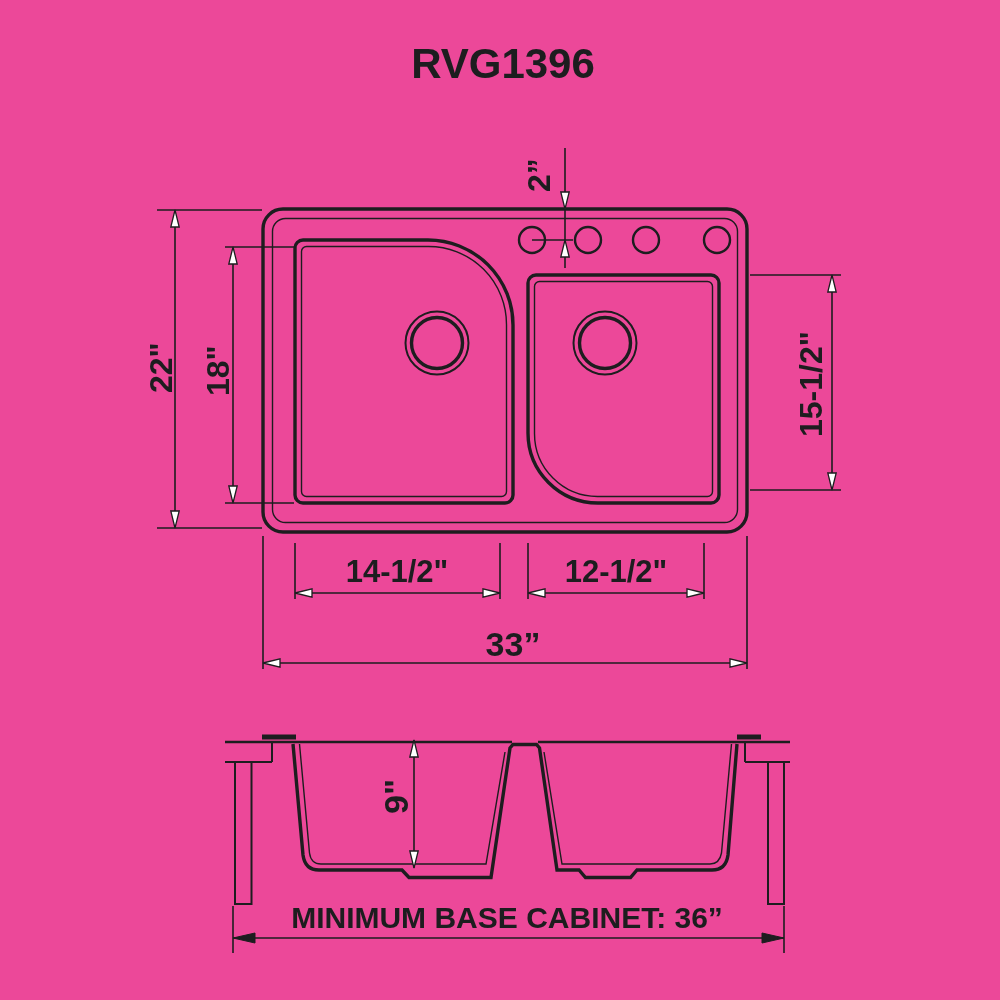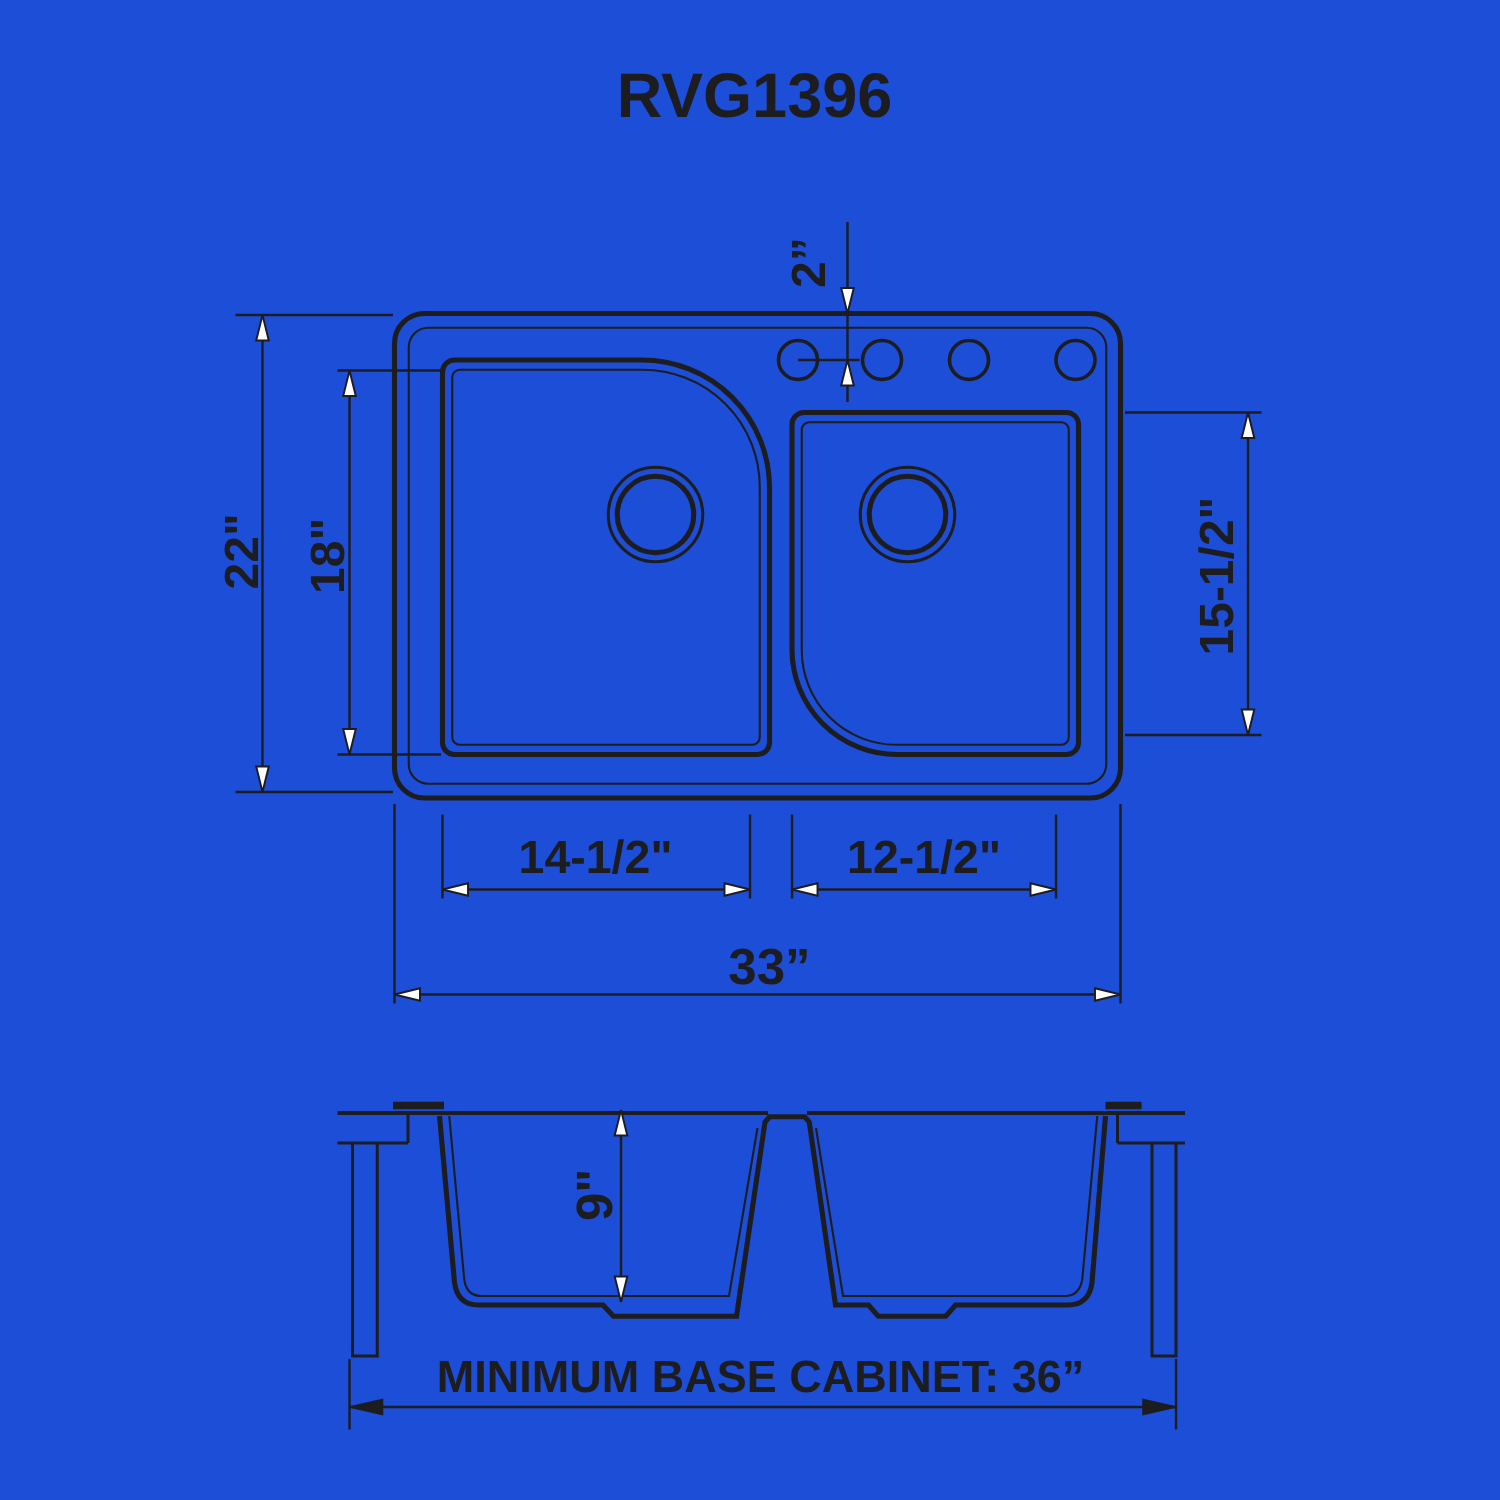--- a/index.html
+++ b/index.html
@@ -1,16 +1,16 @@
 <!DOCTYPE html>
 <html><head>
 <meta charset="utf-8">
 <style>
   html,body{margin:0;padding:0;background:#ffffff;}
-  .canvas{position:relative;width:1000px;height:1000px;background:#1d4ed8;overflow:hidden;
+  .canvas{position:relative;width:1000px;height:1000px;background:#ec4899;overflow:hidden;
           font-family:"Liberation Sans",sans-serif;}
   svg{position:absolute;left:0;top:0;}
   text{font-family:"Liberation Sans",sans-serif;font-weight:700;fill:#1d1d1f;}
   .t42{font-size:42px;}
   .t34{font-size:34px;}
   .t32{font-size:32px;}
   .t31{font-size:31px;}
   .t30{font-size:30px;}
   .ln{stroke:#1d1d1f;fill:none;}
   .sw15{stroke-width:1.6;}

